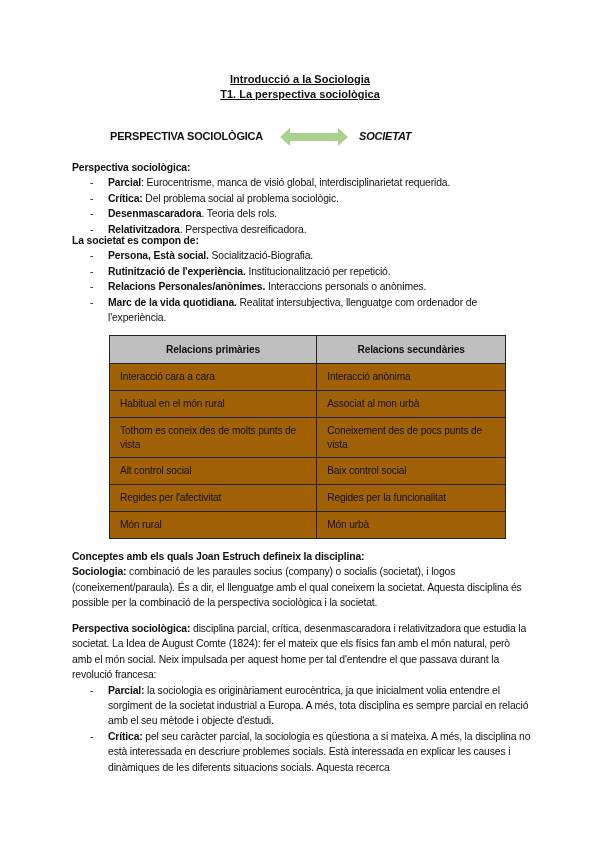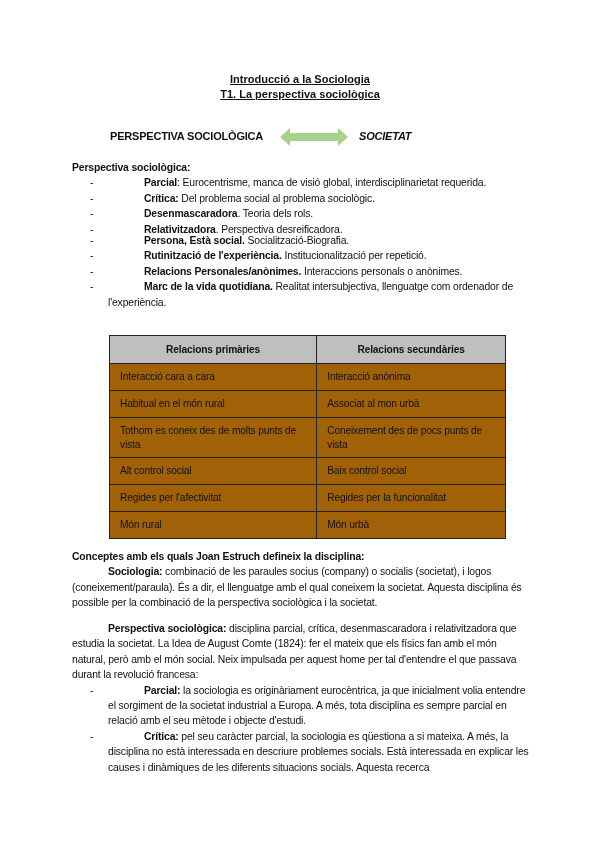--- a/index.html
+++ b/index.html
@@ -15,21 +15,21 @@
     .persp-row { position: absolute; top: 128px; left: 0; width: 484px; height: 18px; }
     .persp-left { position: absolute; left: 110px; top: 2px; font-size: 11px; font-weight: bold; letter-spacing: -0.2px; }
     .persp-right { position: absolute; left: 359px; top: 2px; font-size: 11px; font-weight: bold; letter-spacing: -0.2px; font-style: italic; }
     .arrow { position: absolute; left: 280px; top: 0; width: 68px; height: 18px; }
 
     .text { position: absolute; left: 72px; width: 460px; font-size: 10.4px; line-height: 15.4px; letter-spacing: -0.15px; }
     .heading { font-weight: bold; }
     .list { margin: 0; padding: 0; list-style: none; }
     .list li { position: relative; padding-left: 36px; }
     .list li .dash { position: absolute; left: 18px; top: 0; }
-    .b { font-weight: bold; margin-left: 36px; }
+    .b { font-weight: bold; }
 
     .sec1 { top: 160px; }
     .sec2 { top: 233px; }
 
     table.rel { position: absolute; left: 109px; top: 335px; width: 397px;
                 border-collapse: collapse; font-size: 10.2px; letter-spacing: -0.15px; }
     table.rel th, table.rel td { border: 1.5px solid #222; vertical-align: middle;
                 padding: 2px 10px; line-height: 14px; }
     table.rel th { background: #bfbfbf; font-weight: bold; height: 23px; }
     table.rel td { background: #a16207; height: 22px; }
@@ -58,20 +58,21 @@
     <div class="heading">Perspectiva sociològica:</div>
     <ul class="list">
       <li><span class="dash">-</span><span class="b">Parcial</span><span>: Eurocentrisme, manca de visió global, interdisciplinarietat requerida.</span></li>
       <li><span class="dash">-</span><span class="b">Crítica:</span><span> Del problema social al problema sociològic.</span></li>
       <li><span class="dash">-</span><span class="b">Desenmascaradora</span><span>. Teoria dels rols.</span></li>
       <li><span class="dash">-</span><span class="b">Relativitzadora</span><span>. Perspectiva desreificadora.</span></li>
     </ul>
   </div>
 
   <div class="text sec2">
+    <div class="heading">La societat es compon de:</div>
     <ul class="list">
       <li><span class="dash">-</span><span class="b">Persona, Està social.</span><span> Socialització-Biografia.</span></li>
       <li><span class="dash">-</span><span class="b">Rutinització de l'experiència.</span><span> Institucionalització per repetició.</span></li>
       <li><span class="dash">-</span><span class="b">Relacions Personales/anònimes.</span><span> Interaccions personals o anònimes.</span></li>
       <li><span class="dash">-</span><span class="b">Marc de la vida quotidiana.</span><span> Realitat intersubjectiva, llenguatge com ordenador de l'experiència.</span></li>
     </ul>
   </div>
 
   <table class="rel">
     <tbody>

